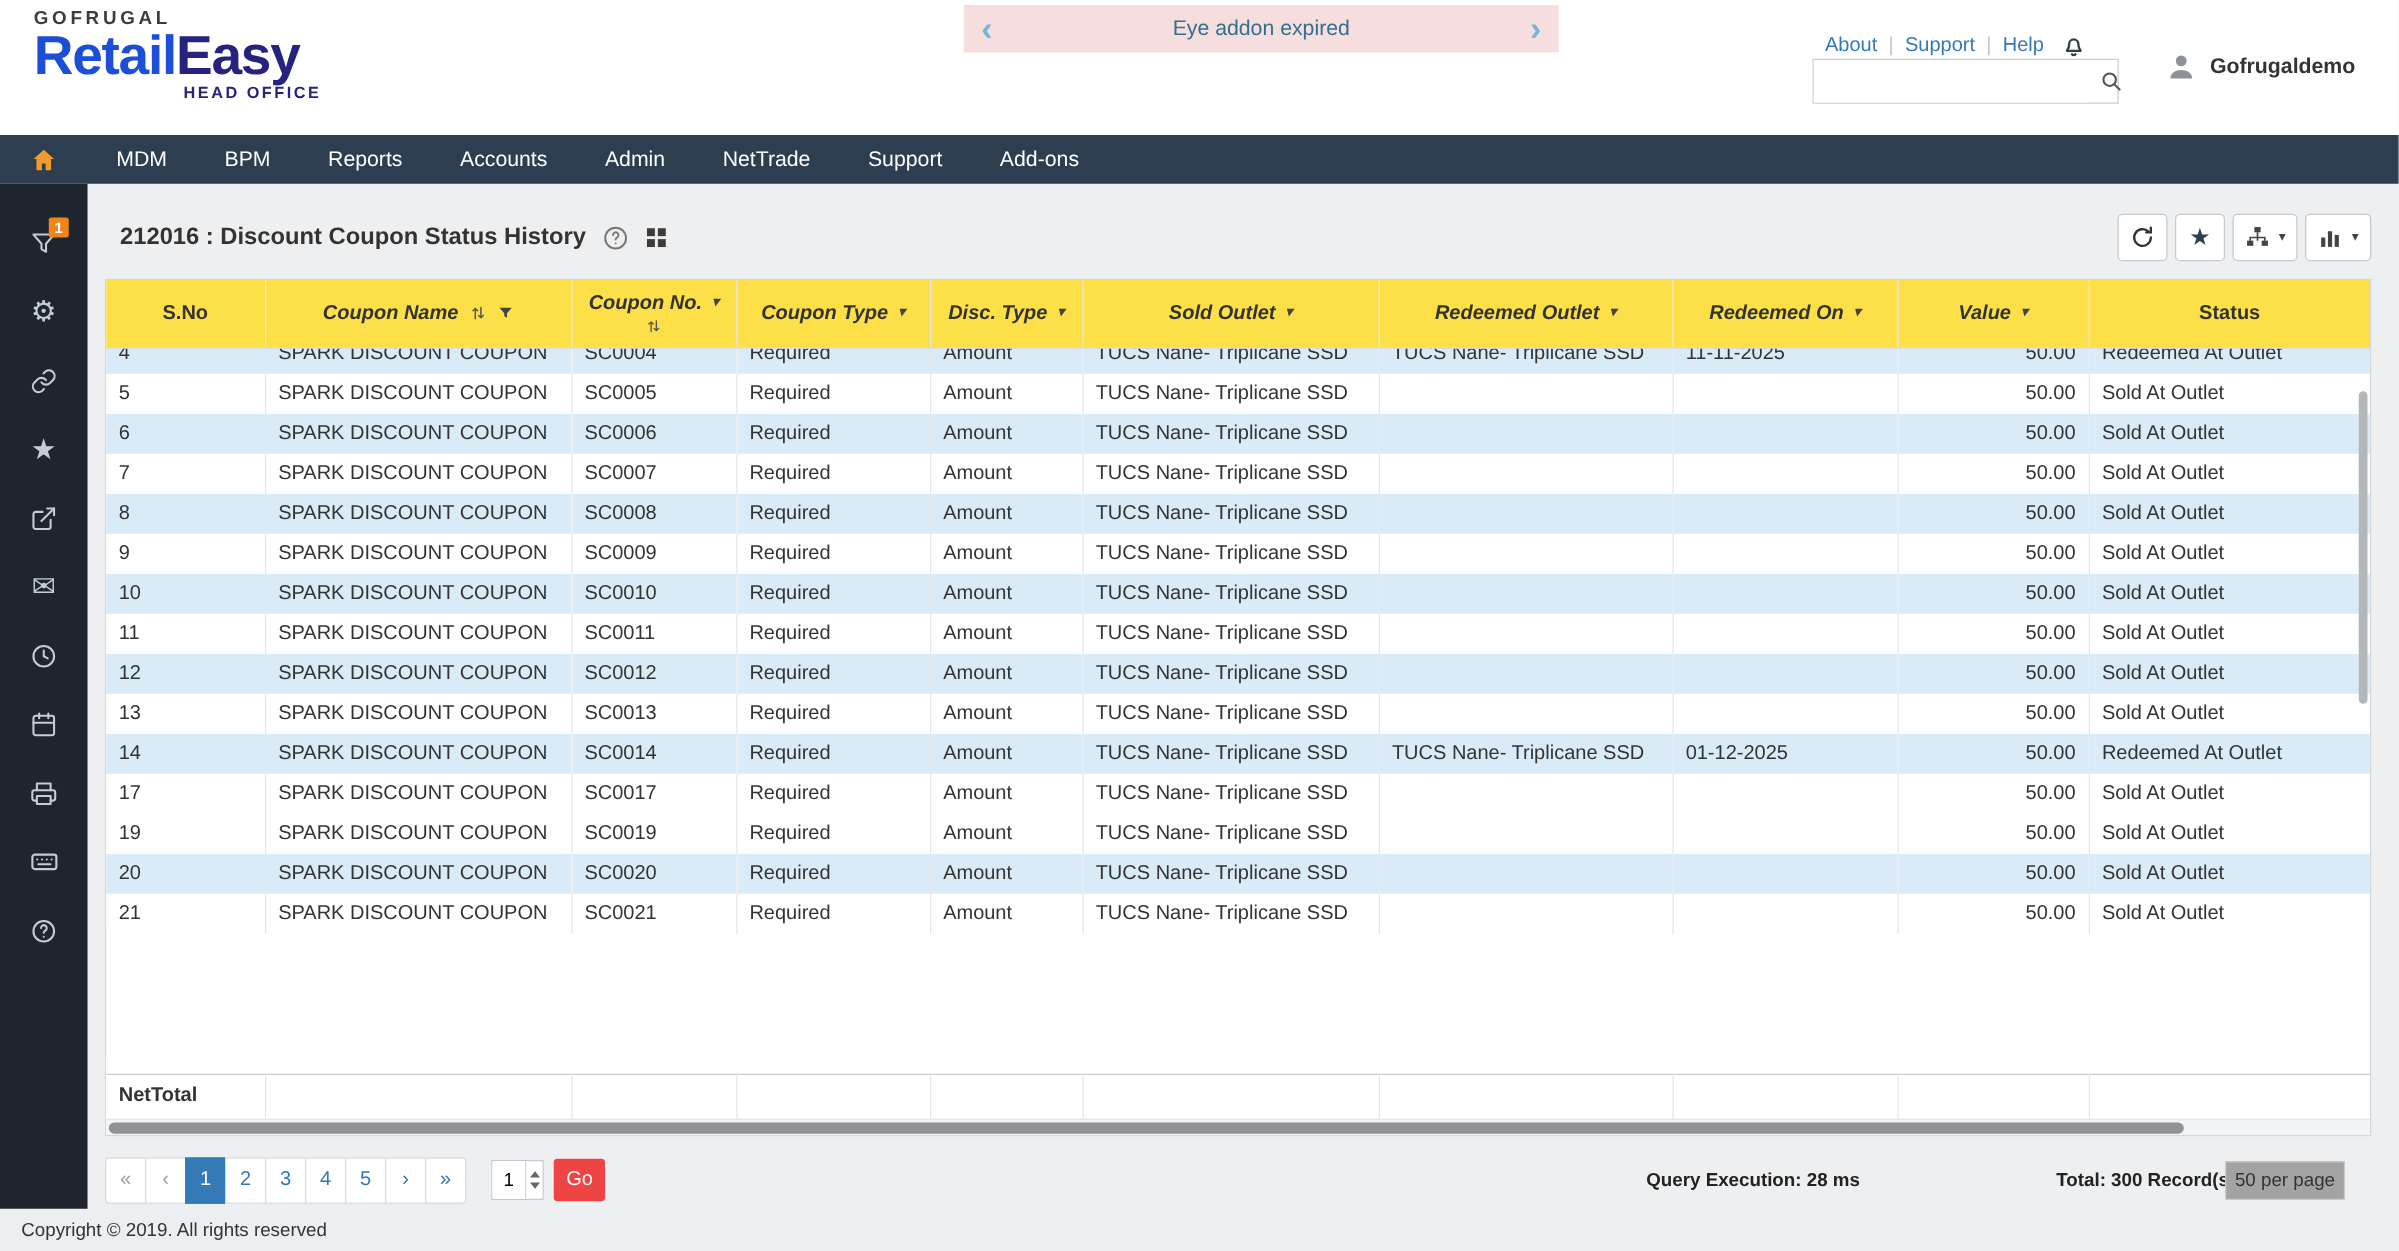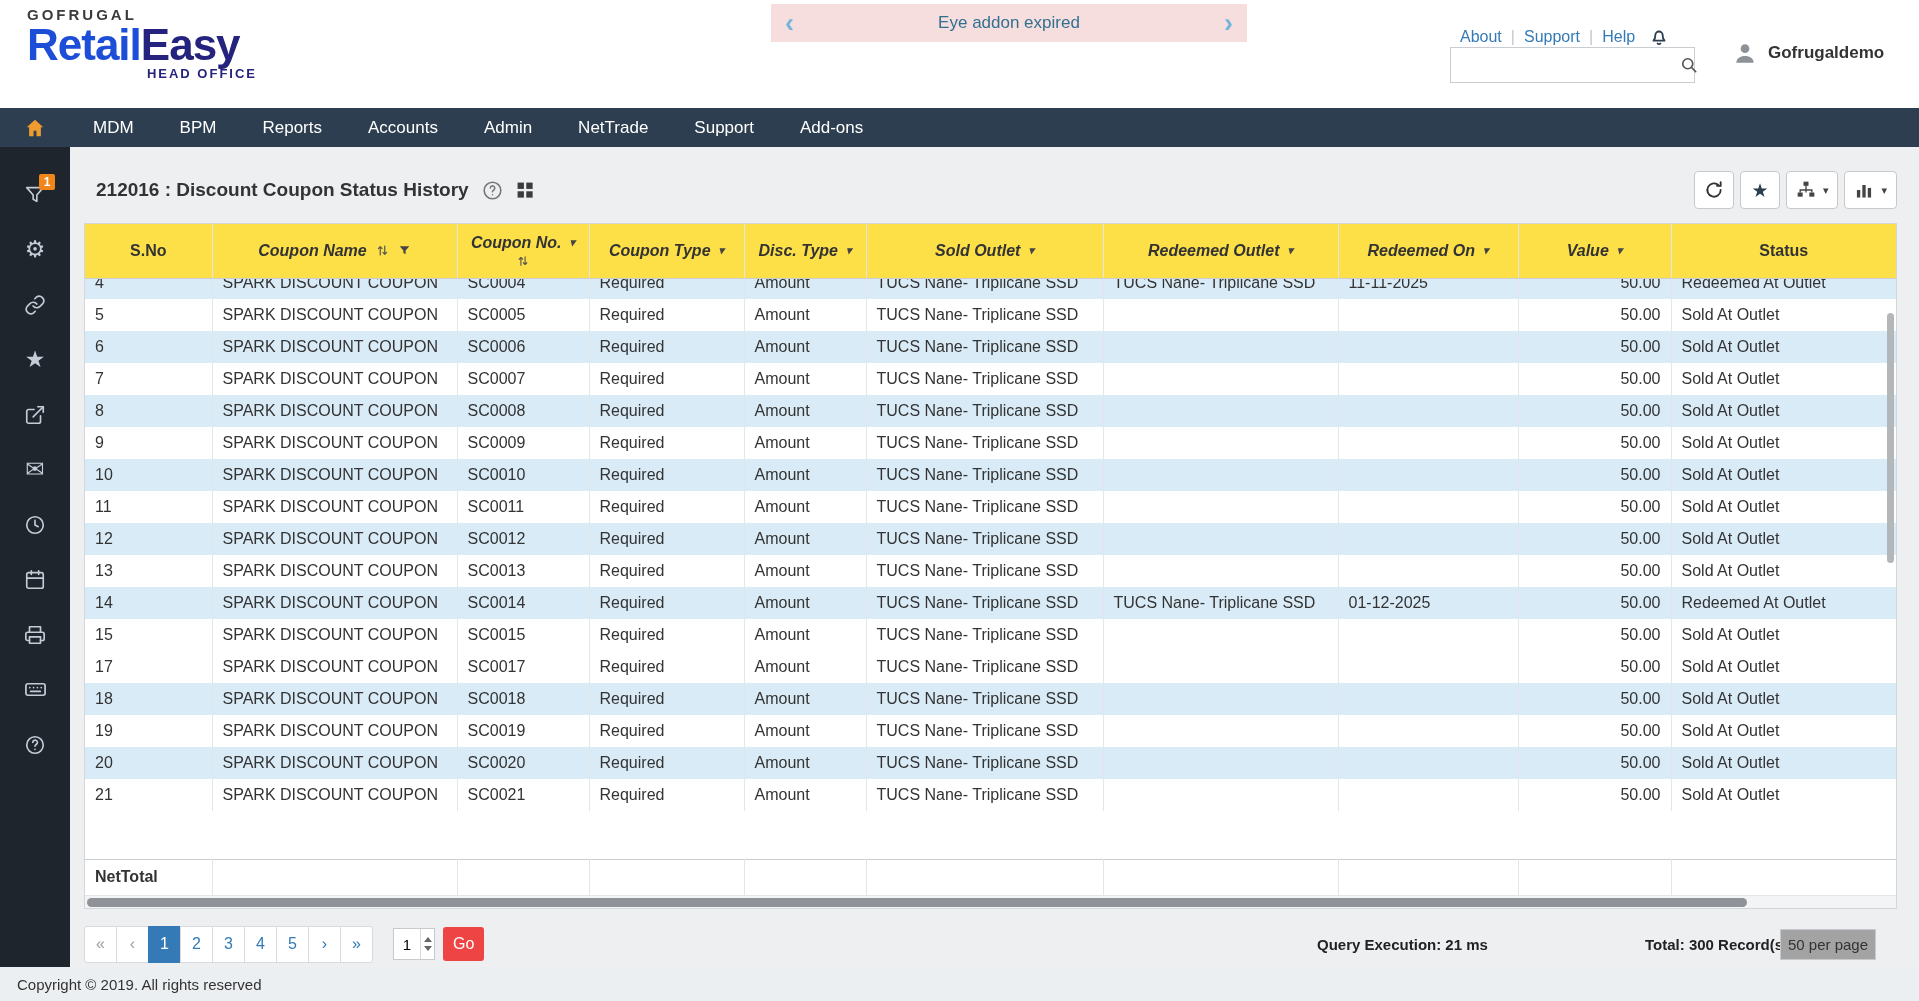--- a/index.html
+++ b/index.html
@@ -506,47 +506,23 @@
     <td>SC0014</td>
     <td>Required</td>
     <td>Amount</td>
     <td>TUCS Nane- Triplicane SSD</td>
     <td>TUCS Nane- Triplicane SSD</td>
     <td>01-12-2025</td>
     <td class="value-cell">50.00</td>
     <td>Redeemed At Outlet</td>
   </tr>
               <tr>
-    <td>15</td>
-    <td>SPARK DISCOUNT COUPON</td>
-    <td>SC0015</td>
-    <td>Required</td>
-    <td>Amount</td>
-    <td>TUCS Nane- Triplicane SSD</td>
-    <td></td>
-    <td></td>
-    <td class="value-cell">50.00</td>
-    <td>Sold At Outlet</td>
-  </tr>
-              <tr>
     <td>17</td>
     <td>SPARK DISCOUNT COUPON</td>
     <td>SC0017</td>
-    <td>Required</td>
-    <td>Amount</td>
-    <td>TUCS Nane- Triplicane SSD</td>
-    <td></td>
-    <td></td>
-    <td class="value-cell">50.00</td>
-    <td>Sold At Outlet</td>
-  </tr>
-              <tr class="alt">
-    <td>18</td>
-    <td>SPARK DISCOUNT COUPON</td>
-    <td>SC0018</td>
     <td>Required</td>
     <td>Amount</td>
     <td>TUCS Nane- Triplicane SSD</td>
     <td></td>
     <td></td>
     <td class="value-cell">50.00</td>
     <td>Sold At Outlet</td>
   </tr>
               <tr>
     <td>19</td>
@@ -638,21 +614,21 @@
 
       <div class="pg-input">
         <input value="1" style="">
         <div class="spinners">
           <div class="spin-up"></div>
           <div class="spin-down"></div>
         </div>
       </div>
       <div class="go-btn">Go</div>
 
-      <span class="stat-query">Query Execution: 21 ms</span>
+      <span class="stat-query">Query Execution: 28 ms</span>
       <span class="stat-total">Total: 300 Record(s)</span>
       <div class="per-page">50 per page</div>
     </div>
   </div>
 </div>
 
 <div class="page-footer">
   <span>Copyright © 2019. All rights reserved</span>
 </div>
 

